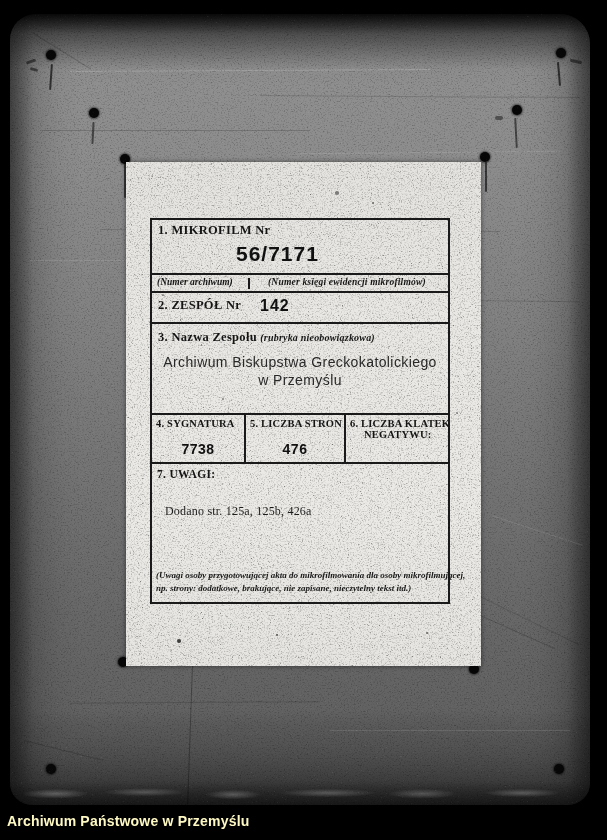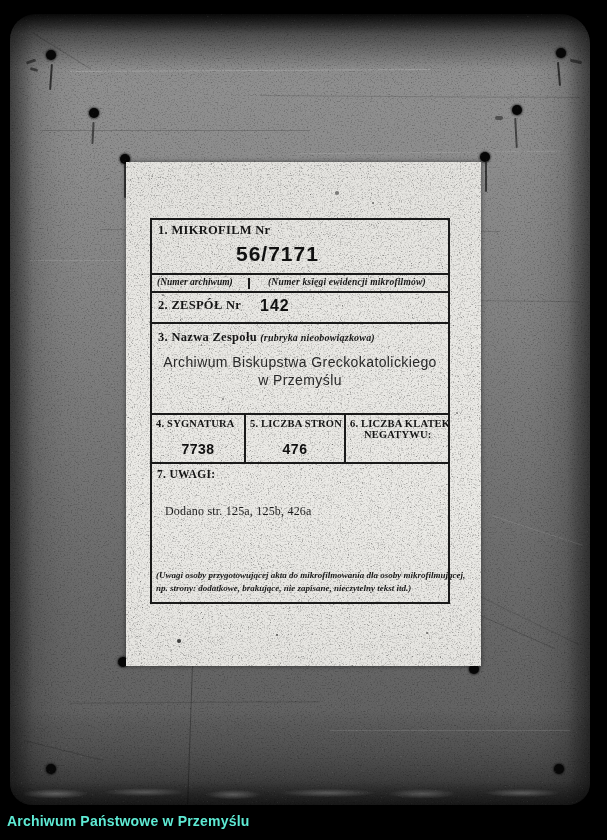--- a/index.html
+++ b/index.html
@@ -107,21 +107,21 @@
                 246px 40px 0 0 rgba(20,20,20,.6),
                 96px 236px 0 0 rgba(30,30,30,.5),
                 300px 470px 0 0 rgba(30,30,30,.6),
                 210px 30px 0 1px rgba(20,20,20,.5),
                 330px 250px 0 0 rgba(30,30,30,.5),
                 36px 132px 0 0 rgba(30,30,30,.45);}
   
   .footer-caption{
     position:absolute;left:7px;top:813px;
     font-family:"Liberation Sans", sans-serif;font-weight:bold;font-size:14px;letter-spacing:.2px;
-    color:#5eead4;
+    color:#fef9c3;
   }
 </style>
 </head>
 <body>
 
 <div class="film">
 
   <div class="scr light" style="left:60px;top:56px;width:360px;height:1px;transform:rotate(-.3deg);"></div>
   <div class="scr dark" style="left:250px;top:82px;width:320px;height:1px;transform:rotate(.4deg);opacity:.3;"></div>
   <div class="scr dark" style="left:30px;top:116px;width:270px;height:1px;opacity:.35;"></div>

